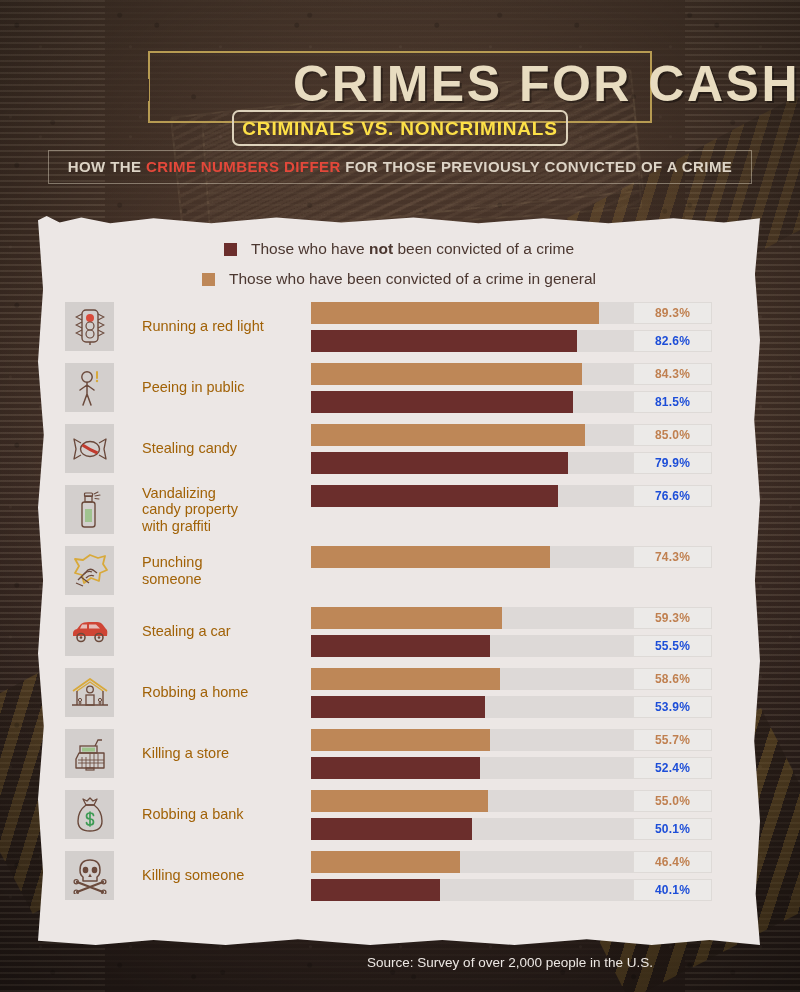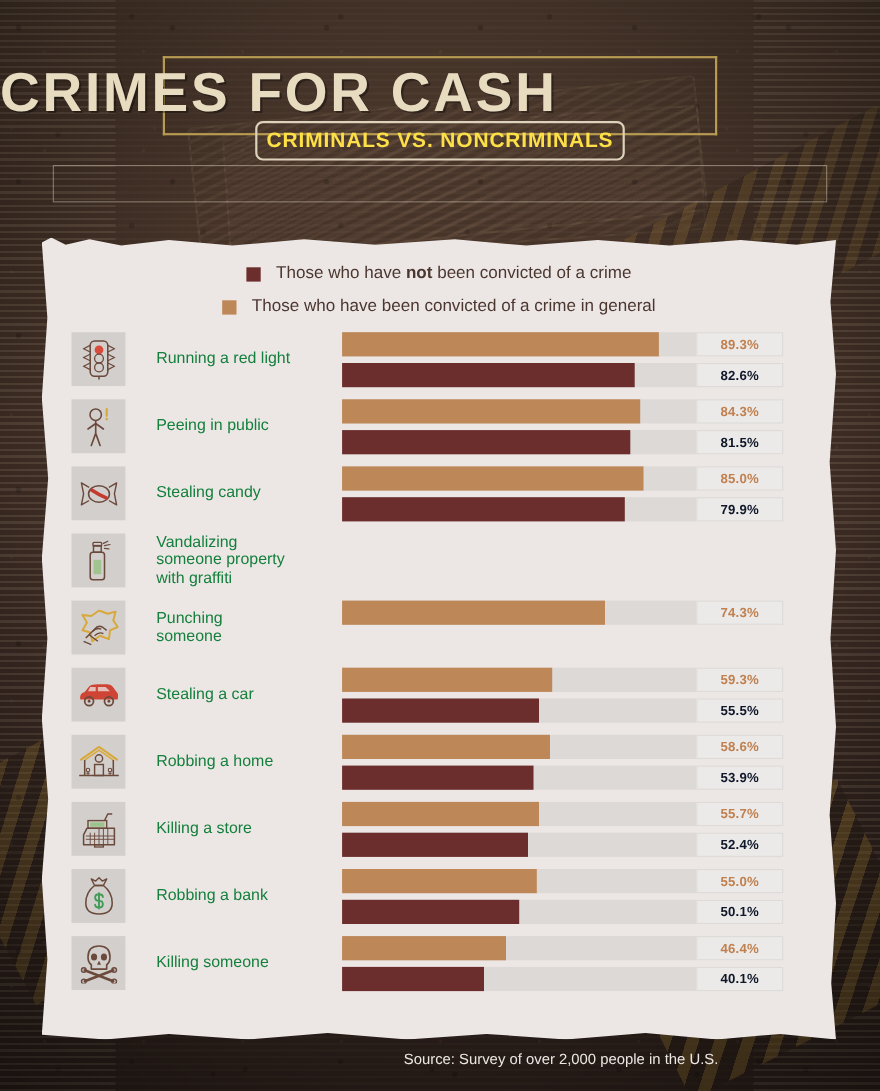--- a/index.html
+++ b/index.html
@@ -50,21 +50,21 @@
 
   
   #header{position:absolute;left:0;top:0;width:800px;height:200px;z-index:3;}
   .title-frame{position:absolute;left:148px;top:51px;width:504px;height:68px;
     border:2px solid #b79b52;border-left:none;border-right:none;}
   .title-frame:before,.title-frame:after{content:"";position:absolute;top:-2px;height:72px;width:2px;background:#b79b52;}
   .title-frame:before{left:0;}
   .title-frame:after{right:0;}
   .title-frame .nick{position:absolute;top:26px;width:2px;height:22px;background:#3c2c23;}
   .title-frame .nL{left:-1px;} .title-frame .nR{right:-1px;}
-  #title{position:absolute;left:0;top:0;width:800px;text-align:left;top:55px;
+  #title{position:absolute;left:0;top:0;width:800px;text-align:right;top:55px;
     font-size:50px;font-weight:bold;letter-spacing:2.5px;color:#e8dcc0;
     font-family:"Liberation Sans", sans-serif;
     text-shadow:2px 2px 0 rgba(0,0,0,.35);}
   #subtitle-box{position:absolute;left:232px;top:110px;width:336px;height:36px;
     border:2px solid #ddd2bb;border-radius:7px;box-sizing:border-box;}
   #subtitle{position:absolute;left:232px;top:118px;width:336px;text-align:center;
     font-size:19px;font-weight:bold;letter-spacing:.8px;color:#fde047;}
   #tagline-box{position:absolute;left:48px;top:150px;width:704px;height:34px;
     border:1px solid rgba(225,215,195,.45);box-sizing:border-box;}
   #tagline{position:absolute;left:48px;top:158px;width:704px;text-align:center;
@@ -90,33 +90,33 @@
   .leg-tx{font-size:15.5px;color:#4b3730;}
   .leg-tx b{font-weight:bold;}
 
   
   #rows{position:absolute;left:0;top:80px;width:722px;}
   .row{position:relative;height:61px;}
   .icon-box{position:absolute;left:27px;top:6px;width:49px;height:49px;background:#d3cfcd;
     display:flex;align-items:center;justify-content:center;}
   .icon-box svg{display:block;}
   .crime-label{position:absolute;left:104px;width:170px;top:0;height:61px;
-    display:flex;align-items:center;font-size:14.5px;color:#15803d;line-height:1.12;}
+    display:flex;align-items:center;font-size:14.5px;color:#a16207;line-height:1.12;}
   .bars{position:absolute;left:273px;top:6px;width:412px;}
   .track{position:relative;height:22px;background:#ddd9d7;width:322px;}
   .track + .track{margin-top:6px;}
   .fill{position:absolute;left:0;top:0;bottom:0;}
   .fill.a{background:#be8757;}
   .fill.b{background:#6b2e2c;}
   .valbox{position:absolute;left:322px;top:0;width:79px;height:22px;
     background:#eceae8;border:1px solid #dedad7;box-sizing:border-box;
     display:flex;align-items:center;justify-content:center;
     font-size:12px;font-weight:bold;letter-spacing:.2px;}
   .valbox.a{color:#c08050;}
-  .valbox.b{color:#0f172a;}
+  .valbox.b{color:#1d4ed8;}
 
   
   #footer{position:absolute;left:0;top:955px;width:653px;text-align:right;z-index:5;
     box-sizing:border-box;
     font-size:13.5px;color:#ece7e3;}
 </style>
 </head>
 <body>
 
 <div id="bg">
@@ -134,20 +134,23 @@
 
 <div id="header">
   <div class="title-frame">
     <div class="nick nL"></div>
     <div class="nick nR"></div>
   </div>
   <div id="title">CRIMES FOR CASH</div>
   <div id="subtitle-box"></div>
   <div id="subtitle">CRIMINALS VS. NONCRIMINALS</div>
   <div id="tagline-box"></div>
+  <div id="tagline">
+    <span>HOW THE </span><span class="hl">CRIME NUMBERS DIFFER</span><span> FOR THOSE PREVIOUSLY CONVICTED OF A CRIME</span>
+  </div>
 </div>
 
 <div id="card">
 
   <div id="legend">
     <div class="leg-row">
       <span class="leg-sw" style="background:#6b2e2c"></span>
       <span class="leg-tx"><span>Those who have </span><b>not</b><span> been convicted of a crime</span></span>
     </div>
     <div class="leg-row">
@@ -248,25 +251,29 @@
      <rect x="8" y="18" width="7" height="13" fill="#8fbf7a" opacity=".75"></rect>
      <rect x="8" y="5" width="7" height="6" fill="none" stroke="#6b4a3c" stroke-width="1.3"></rect>
      <rect x="7.5" y="2" width="8" height="3.4" rx="1" fill="none" stroke="#6b4a3c" stroke-width="1.2"></rect>
      <path d="M17 3 L21 1 M18 5 L23 4 M18 7.5 L22 8" stroke="#6b4a3c" stroke-width="1.1" stroke-linecap="round"></path>
             </svg>
           </span>
         </div>
         <div class="crime-label">
           <div>
             <div>Vandalizing</div>
-            <div>someone property</div>
+            <div>candy property</div>
             <div>with graffiti</div>
           </div>
         </div>
         <div class="bars">
+          <div class="track">
+            <div class="fill b" style="width: 246.652px;"></div>
+            <div class="valbox b">76.6%</div>
+          </div>
         </div>
       </div>
       <div class="row">
         <div class="icon-box">
           <span>
             <svg width="36" height="34" viewBox="0 0 36 34">
      <path d="M18 1 L26 4 L33 2 L31 10 L35 16 L28 19 L27 27 L19 24 L12 29 L10 21 L3 19 L7 12 L3 5 L11 6 Z" fill="none" stroke="#d8a93a" stroke-width="1.8" stroke-linejoin="round"></path>
      <path d="M6 26 L14 18 Q17 14 21 16 L25 19" fill="none" stroke="#6b4a3c" stroke-width="1.4" stroke-linejoin="round"></path>
      <path d="M12 20 Q16 16 20 18 M14 24 Q18 20 22 22 M9 23 L17 29" fill="none" stroke="#6b4a3c" stroke-width="1.3"></path>
      <path d="M4 29 L11 32" stroke="#6b4a3c" stroke-width="1.3"></path>

